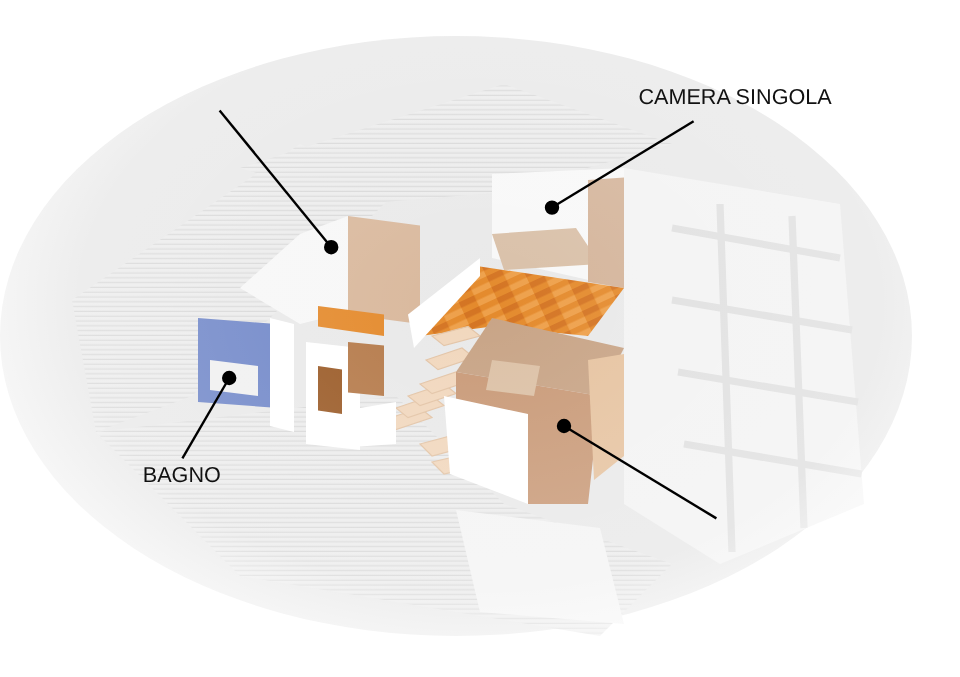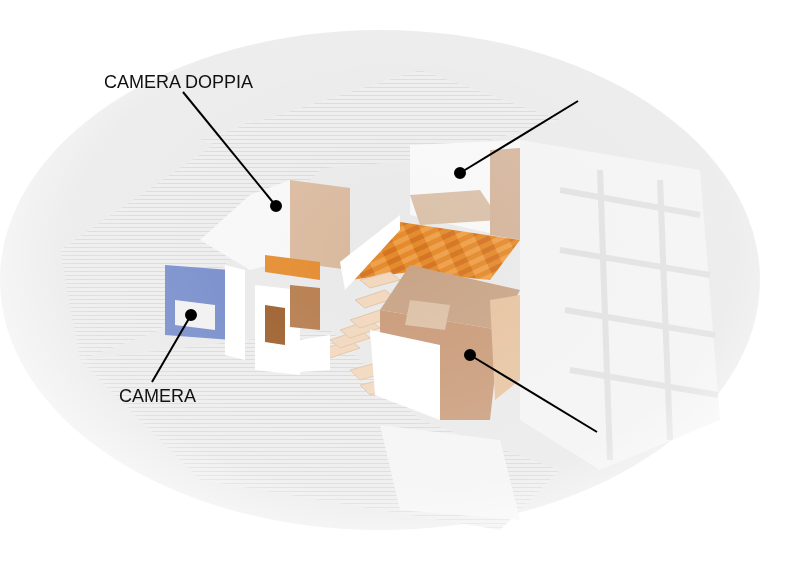--- a/index.html
+++ b/index.html
@@ -97,15 +97,15 @@
       <circle cx="276" cy="206" r="5"></circle>
       <line x1="578" y1="101" x2="460" y2="173"></line>
       <circle cx="460" cy="173" r="5"></circle>
       <line x1="152" y1="382" x2="191" y2="315"></line>
       <circle cx="191" cy="315" r="5"></circle>
       <line x1="470" y1="355" x2="597" y2="432"></line>
       <circle cx="470" cy="355" r="5"></circle>
     </g>
   </svg>
 
-  <div class="label" style="left:104px;top:72px;">CAMERA DOPPIA</div>
-  <div class="label" style="left:119px;top:386px;">CAMERA</div>
+  <div class="label" style="left:532px;top:71px;">CAMERA SINGOLA</div>
+  <div class="label" style="left:119px;top:386px;">BAGNO</div>
 </div>
 
 </body></html>

